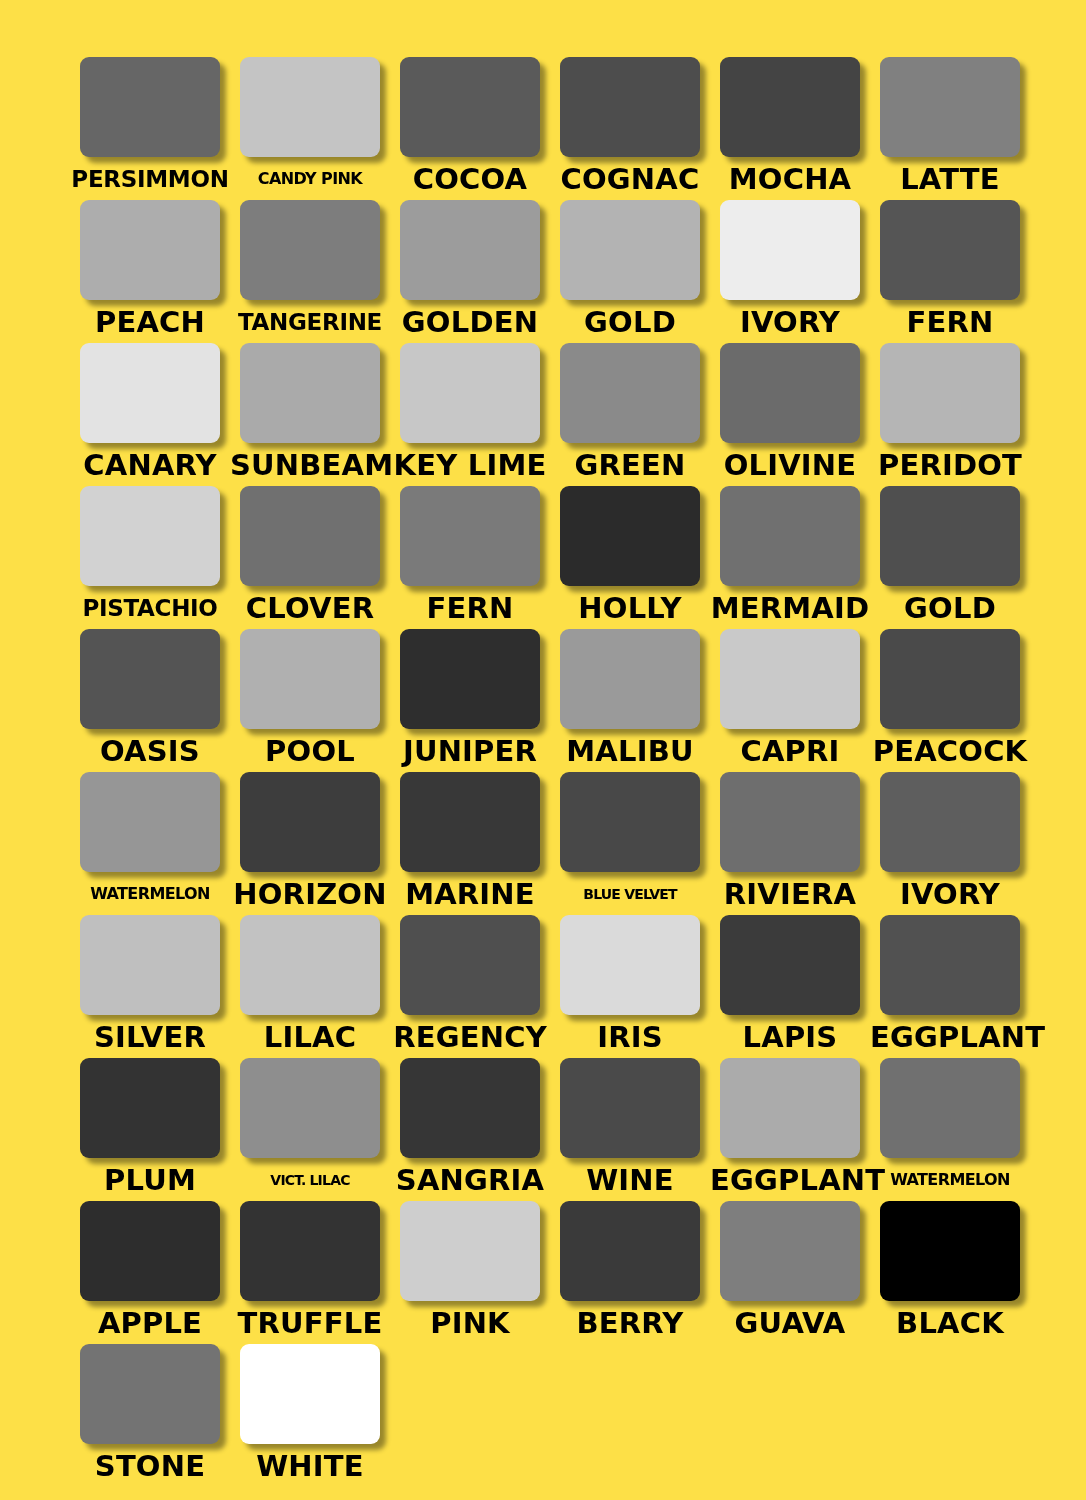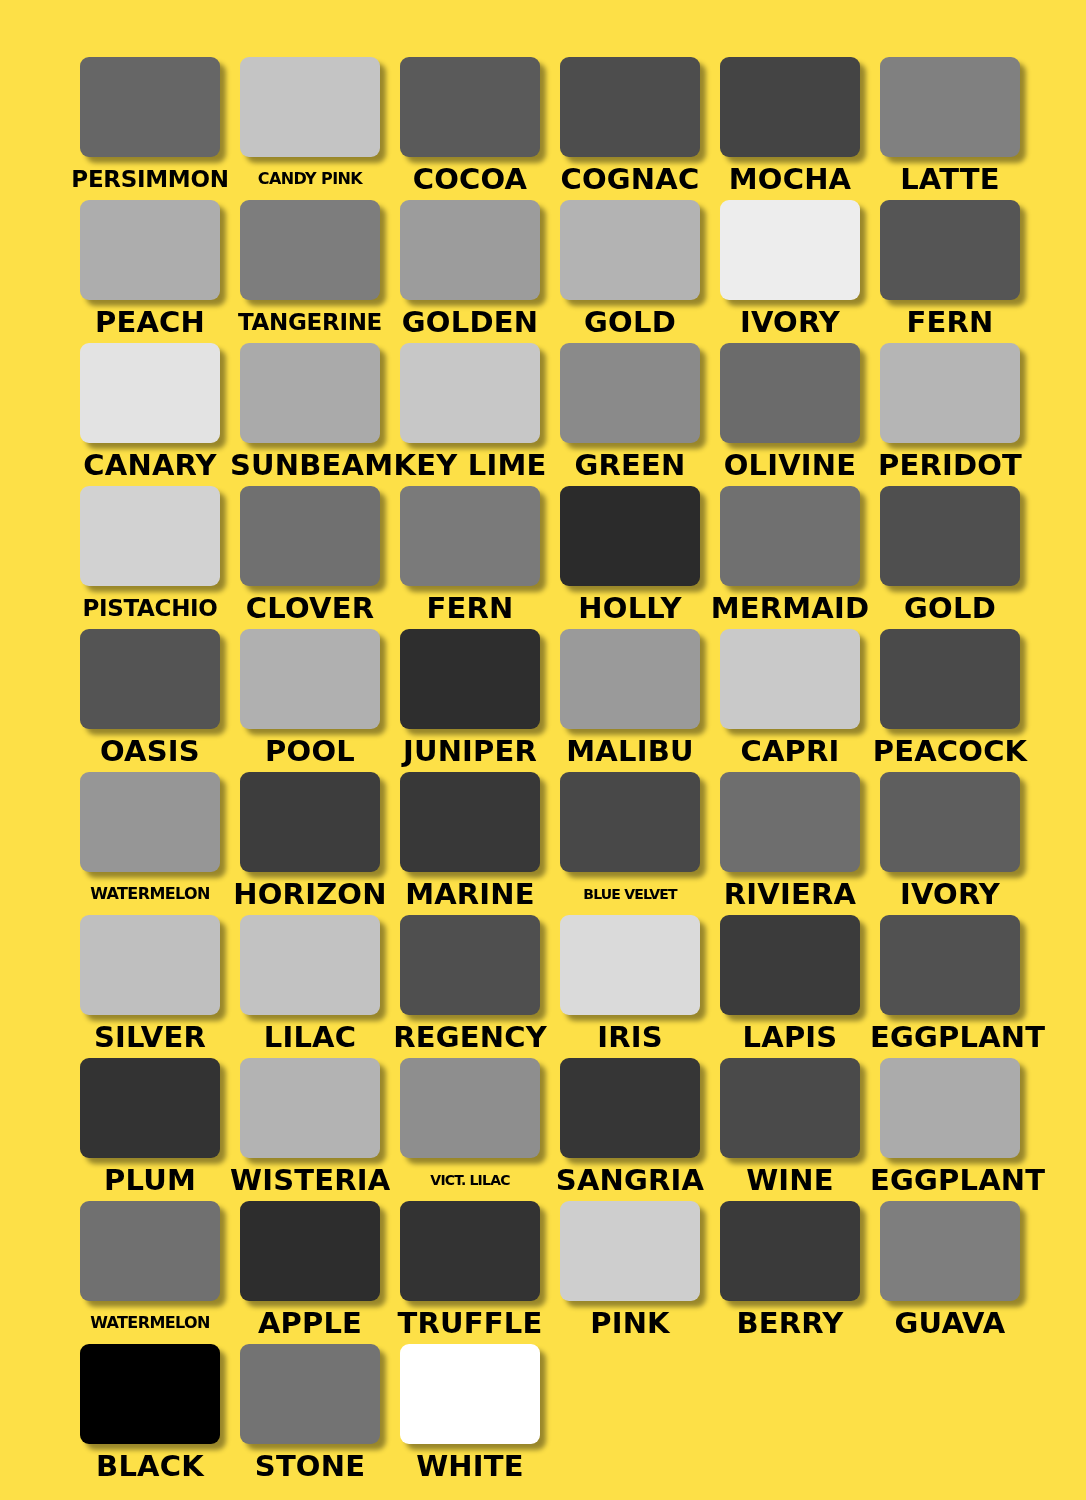--- a/index.html
+++ b/index.html
@@ -239,24 +239,20 @@
       </div>
       <div class="swatch-cell">
         <div class="swatch-chip" style="background: rgb(81, 81, 81);"></div>
         <div class="swatch-label">EGGPLANT</div>
       </div>
       <div class="swatch-cell">
         <div class="swatch-chip" style="background: rgb(51, 51, 51);"></div>
         <div class="swatch-label">PLUM</div>
       </div>
       <div class="swatch-cell">
-        <div class="swatch-chip" style="background: rgb(179, 179, 179);"></div>
-        <div class="swatch-label">WISTERIA</div>
-      </div>
-      <div class="swatch-cell">
         <div class="swatch-chip" style="background: rgb(142, 142, 142);"></div>
         <div class="swatch-label len-11">VICT. LILAC</div>
       </div>
       <div class="swatch-cell">
         <div class="swatch-chip" style="background: rgb(54, 54, 54);"></div>
         <div class="swatch-label">SANGRIA</div>
       </div>
       <div class="swatch-cell">
         <div class="swatch-chip" style="background: rgb(74, 74, 74);"></div>
         <div class="swatch-label">WINE</div>

